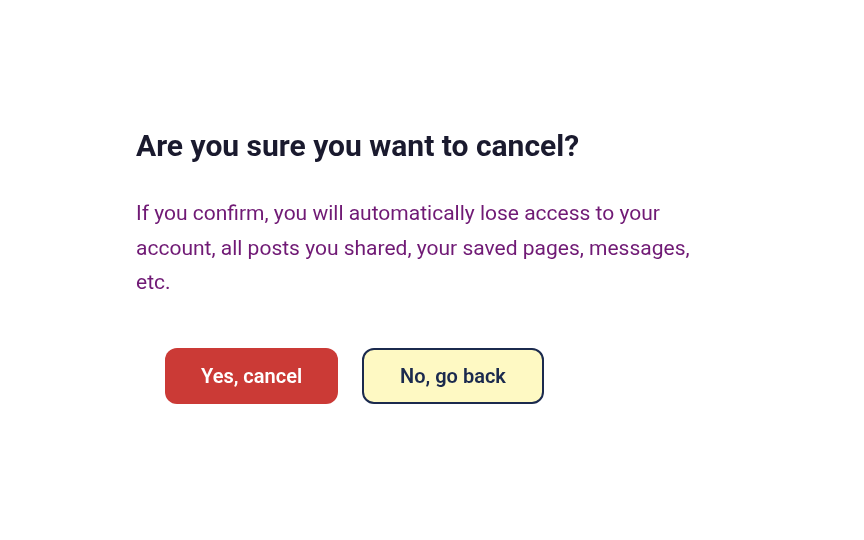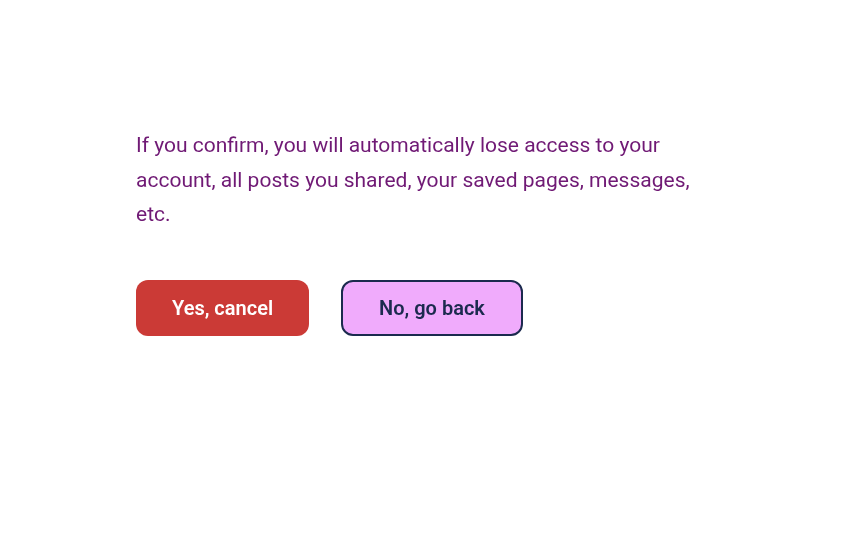--- a/index.html
+++ b/index.html
@@ -29,45 +29,47 @@
     }
     .dialog-body {
       font-size: 21px;
       color: #701a75;
       line-height: 1.65;
       margin-bottom: 48px;
       max-width: 560px;
     }
     .button-row {
       display: flex;
-      gap: 32px;
+      gap: 24px;
+      margin-left: 29px;
     }
     .btn {
       font-size: 20px;
       font-weight: 600;
       padding: 18px 36px;
       border-radius: 12px;
       cursor: pointer;
       font-family: inherit;
       line-height: 1;
     }
     .btn-primary {
       background: #CB3A36;
       color: #ffffff;
       border: none;
     }
     .btn-secondary {
-      background: #f0abfc;
+      background: #fef9c3;
       color: #1b2a4e;
       border: 2px solid #1b2a4e;
       padding: 16px 36px;
     }
   </style>
 </head>
 <body>
 
 <div class="dialog">
+  <h1 class="dialog-title">Are you sure you want to cancel?</h1>
   <p class="dialog-body">If you confirm, you will automatically lose access to your account, all posts you shared, your saved pages, messages, etc.</p>
   <div class="button-row">
     <button class="btn btn-primary">Yes, cancel</button>
     <button class="btn btn-secondary">No, go back</button>
   </div>
 </div>
 
 </body></html>

